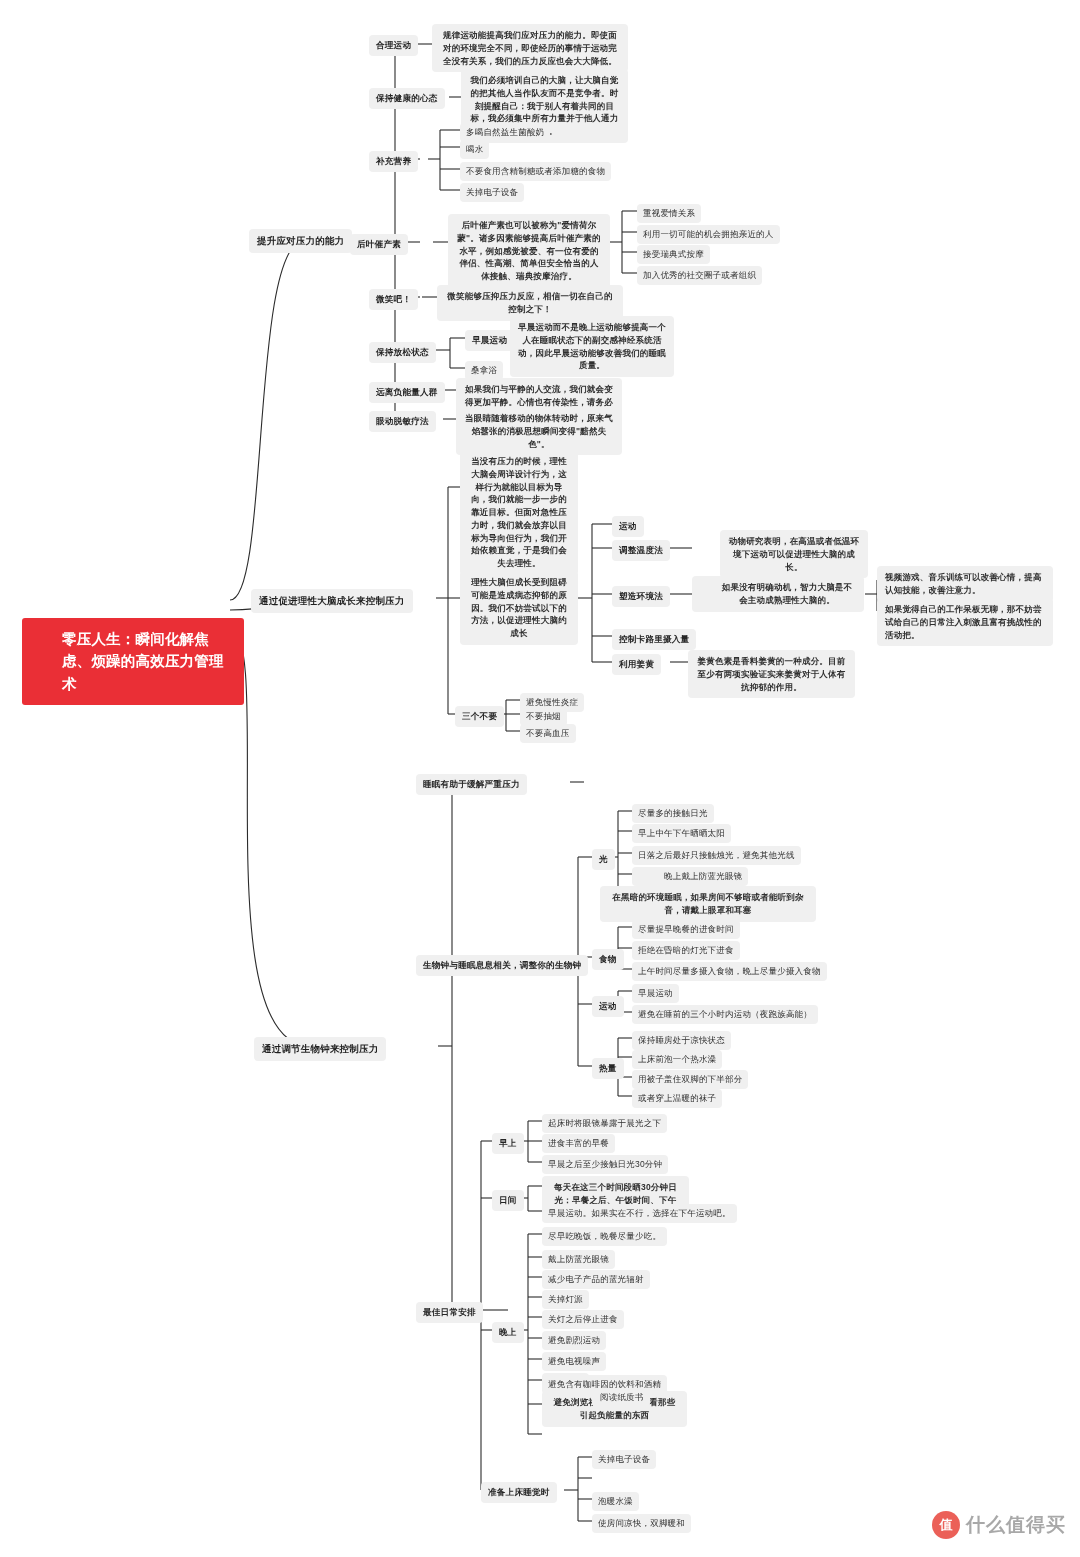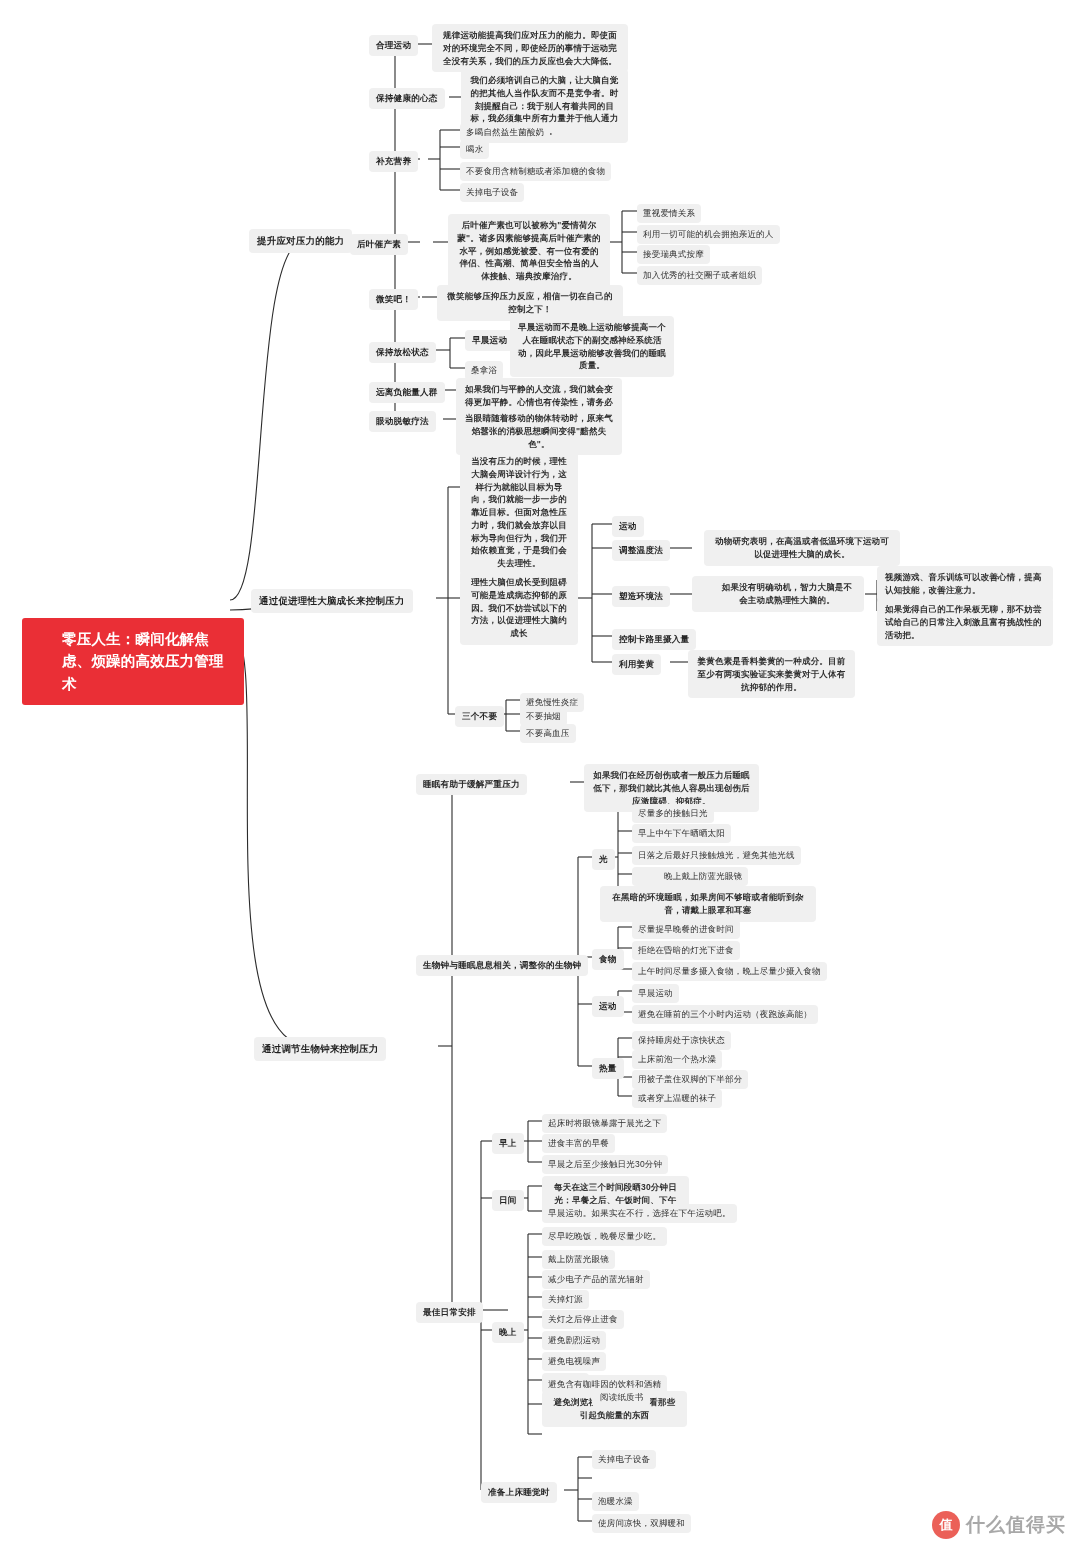--- a/index.html
+++ b/index.html
@@ -300,41 +300,40 @@
 
   <div class="node lvl1" style="left:251px; top:589px;">通过促进理性大脑成长来控制压力</div>
 
   <div class="node note" style="left:460px; top:450px; width:118px;">当没有压力的时候，理性大脑会周详设计行为，这样行为就能以目标为导向，我们就能一步一步的靠近目标。但面对急性压力时，我们就会放弃以目标为导向但行为，我们开始依赖直觉，于是我们会失去理性。</div>
 
   <div class="node note" style="left:460px; top:571px; width:118px;">理性大脑但成长受到阻碍可能是造成病态抑郁的原因。我们不妨尝试以下的方法，以促进理性大脑约成长</div>
 
   <div class="node lvl2" style="left:612px; top:516px;">运动</div>
 
   <div class="node lvl2" style="left:612px; top:540px;">调整温度法</div>
-  <div class="node note" style="left:704px; top:530px; width:196px;">动物研究表明，在高温或者低温环境下运动可以促进理性大脑的成长。</div>
+  <div class="node note" style="left:720px; top:530px; width:148px;">动物研究表明，在高温或者低温环境下运动可以促进理性大脑的成长。</div>
 
   <div class="node lvl2" style="left:612px; top:586px;">塑造环境法</div>
   <div class="node note" style="left:692px; top:576px; width:172px;padding-left:26px;">如果没有明确动机，智力大脑是不会主动成熟理性大脑的。</div>
   <div class="node note left" style="left:877px; top:566px; width:176px;">视频游戏、音乐训练可以改善心情，提高认知技能，改善注意力。</div>
   <div class="node note left" style="left:877px; top:598px; width:176px;">如果觉得自己的工作呆板无聊，那不妨尝试给自己的日常注入刺激且富有挑战性的活动把。</div>
 
   <div class="node lvl2" style="left:612px; top:629px;">控制卡路里摄入量</div>
 
   <div class="node lvl2" style="left:612px; top:654px;">利用姜黄</div>
   <div class="node note" style="left:688px; top:650px; width:167px;">姜黄色素是香料姜黄的一种成分。目前至少有两项实验证实来姜黄对于人体有抗抑郁的作用。</div>
 
   <div class="node lvl2" style="left:455px; top:706px;">三个不要</div>
   <div class="node leaf" style="left:520px; top:693px;">避免慢性炎症</div>
   <div class="node leaf" style="left:520px; top:707px;">不要抽烟</div>
   <div class="node leaf" style="left:520px; top:724px;">不要高血压</div>
 
   <div class="node lvl1" style="left:254px; top:1037px;">通过调节生物钟来控制压力</div>
 
   <div class="node lvl2" style="left:416px; top:774px;">睡眠有助于缓解严重压力</div>
-  <div class="node note" style="left:584px; top:764px; width:175px;">如果我们在经历创伤或者一般压力后睡眠低下，那我们就比其他人容易出现创伤后应激障碍、抑郁症。</div>
 
   <div class="node lvl2" style="left:416px; top:955px;">生物钟与睡眠息息相关，调整你的生物钟</div>
 
   <div class="node lvl2" style="left:592px; top:849px;">光</div>
   <div class="node leaf" style="left:632px; top:804px;">尽量多的接触日光</div>
   <div class="node leaf" style="left:632px; top:824px;">早上中午下午晒晒太阳</div>
   <div class="node leaf" style="left:632px; top:846px;">日落之后最好只接触烛光，避免其他光线</div>
   <div class="node leaf" style="left:632px; top:867px;padding-left:32px;">晚上戴上防蓝光眼镜</div>
   <div class="node note" style="left:600px; top:886px; width:216px;">在黑暗的环境睡眠，如果房间不够暗或者能听到杂音，请戴上眼罩和耳塞</div>
 

